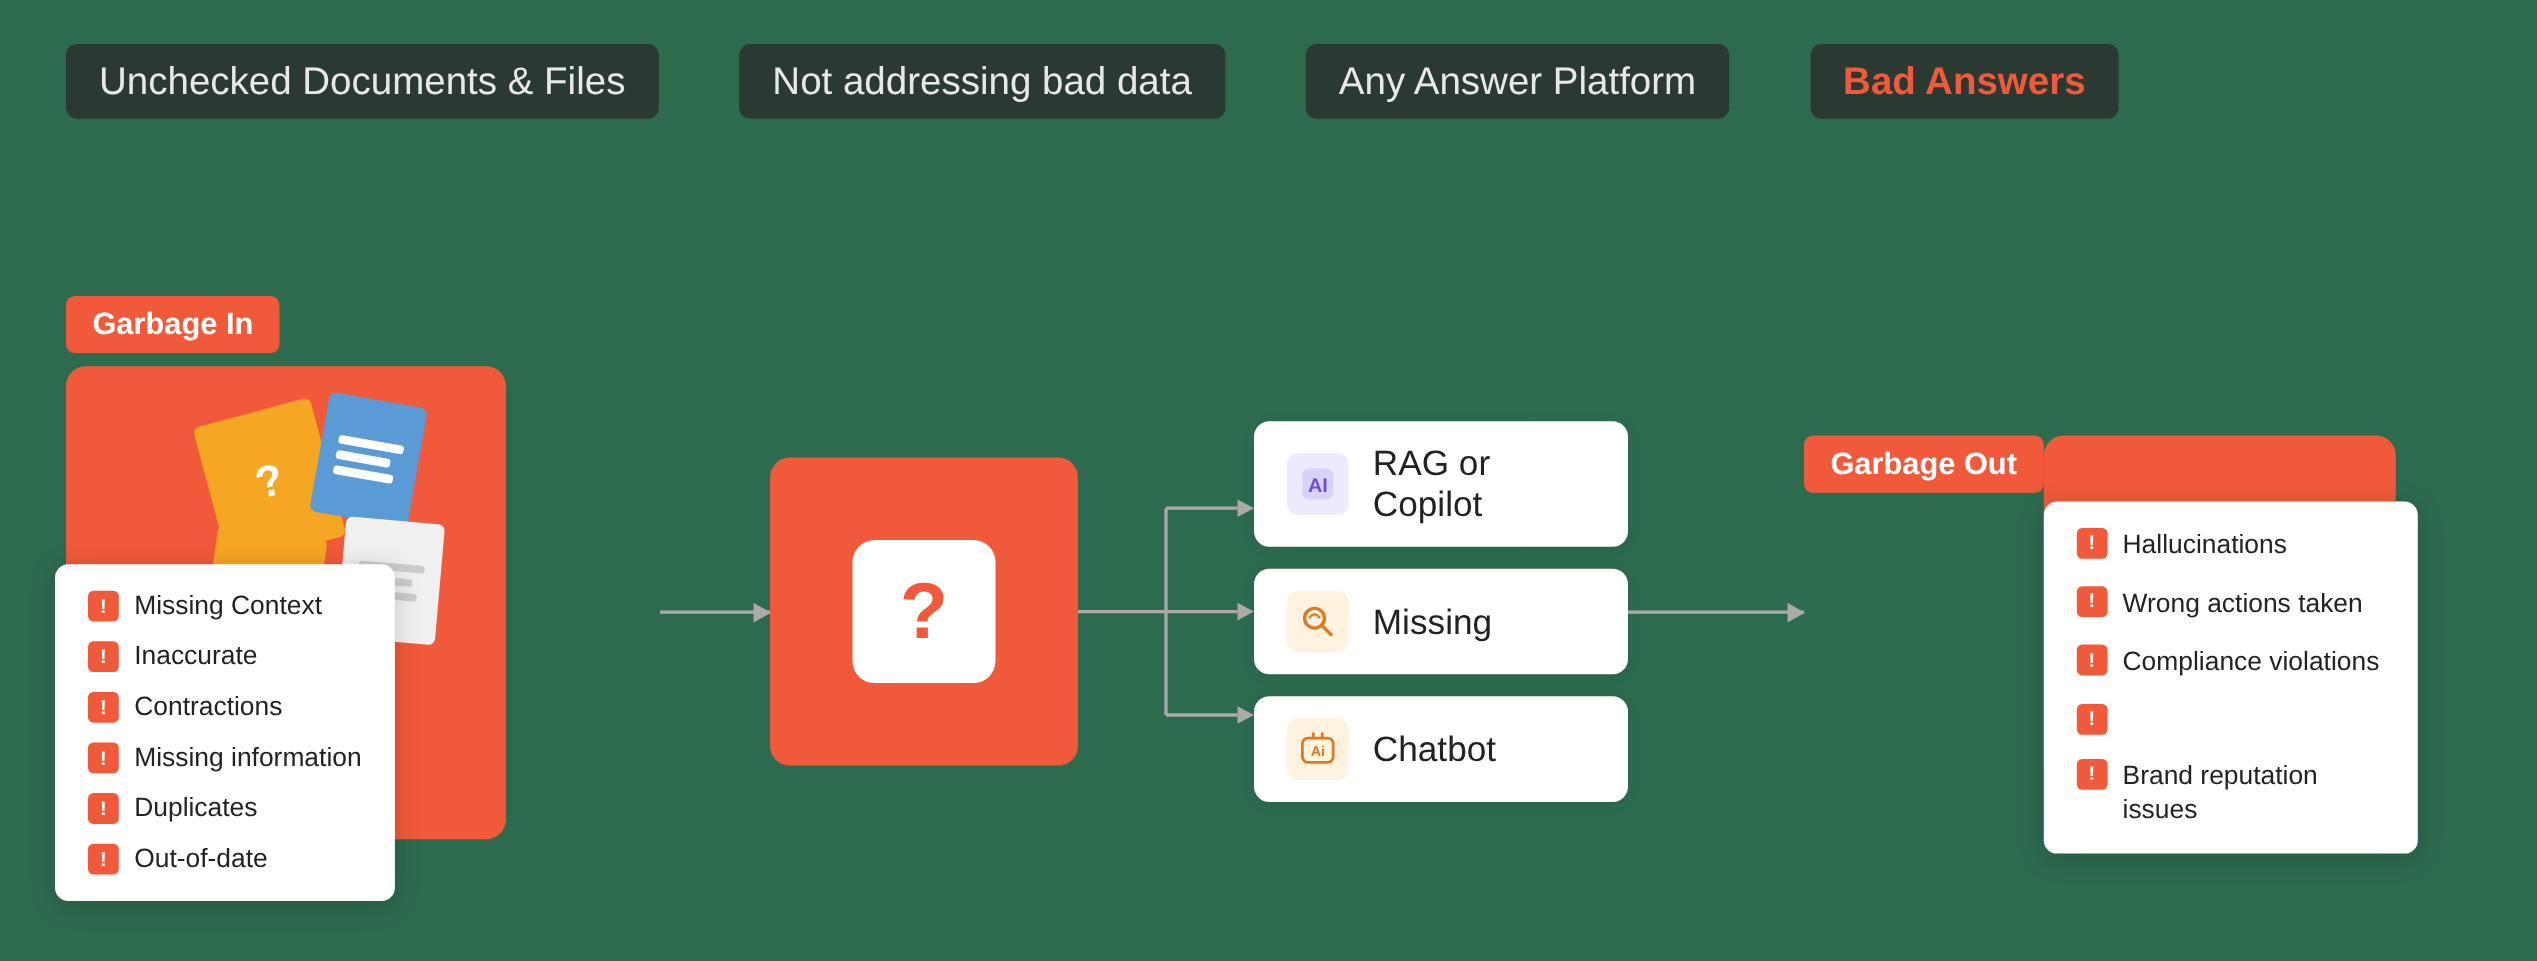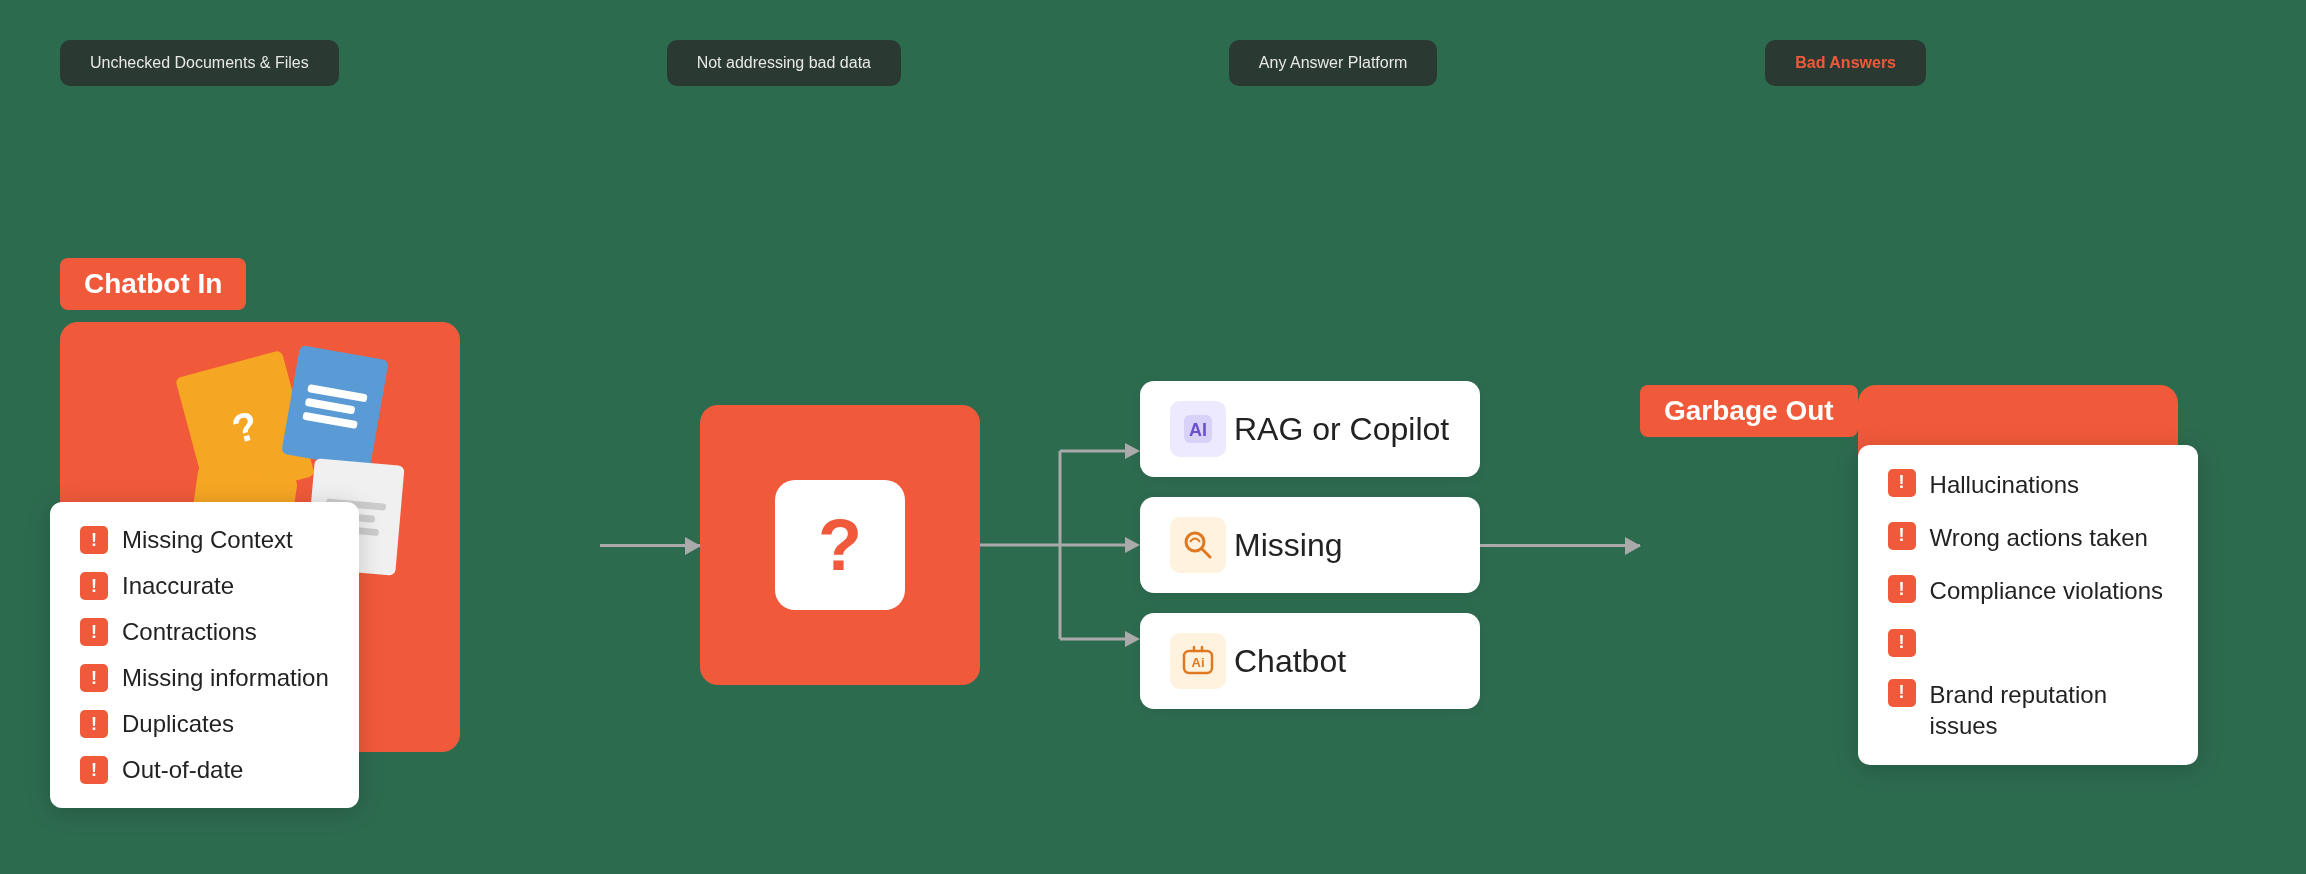--- a/index.html
+++ b/index.html
@@ -28,21 +28,21 @@
       gap: 0;
       margin-bottom: 60px;
       width: 100%;
     }
 
     .top-label {
       background: #2a3a32;
       color: #e8e8e8;
       border-radius: 10px;
       padding: 14px 30px;
-      font-size: 16px;
+      font-size: 35px;
       font-weight: 500;
     }
 
     .top-label.bad-answers {
       color: #f05a3a;
       font-weight: 700;
     }
 
     .top-labels-spacer {
       flex: 1;
@@ -184,21 +184,21 @@
       gap: 20px;
       flex-shrink: 0;
     }
 
     .platform-card {
       background: white;
       border-radius: 14px;
       padding: 20px 30px;
       display: flex;
       align-items: center;
-      gap: 8px;
+      gap: 22px;
       width: 340px;
       box-shadow: 0 2px 12px rgba(0,0,0,0.08);
     }
 
     .platform-icon {
       width: 56px;
       height: 56px;
       border-radius: 10px;
       display: flex;
       align-items: center;
@@ -344,21 +344,21 @@
     <div class="top-label bad-answers">
       <span>Bad Answers</span>
     </div>
     <div style="width: 320px;"></div>
   </div>
 
   <div class="flow-content">
 
     <div class="section-garbage-in">
       <div class="section-label">
-        <span>Chatbot In</span>
+        <span>Garbage In</span>
       </div>
       <div class="garbage-in-box">
 
         <div class="doc-pile">
 
           <div class="doc" style="background:#f5a623; width:110px; height:130px; top:20px; left:100px; transform:rotate(-15deg);">
             <span style="color:white; font-size:40px; font-weight:900;">?</span>
           </div>
 
           <div class="doc" style="background:#5b9bd5; width:90px; height:110px; top:10px; left:200px; transform:rotate(10deg);">

